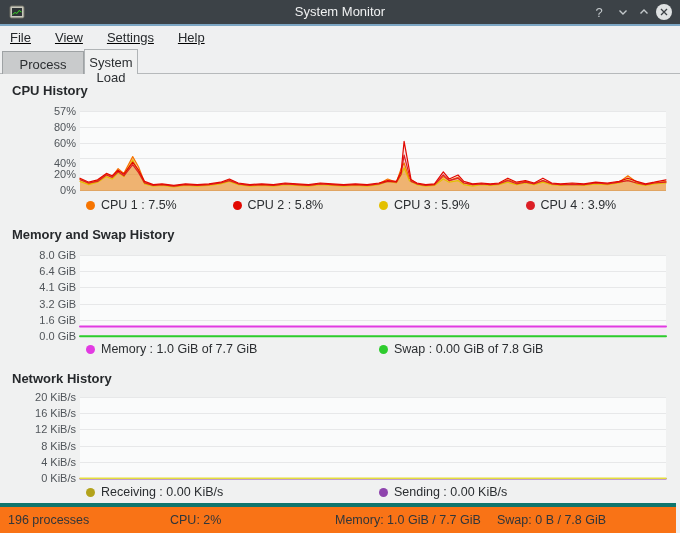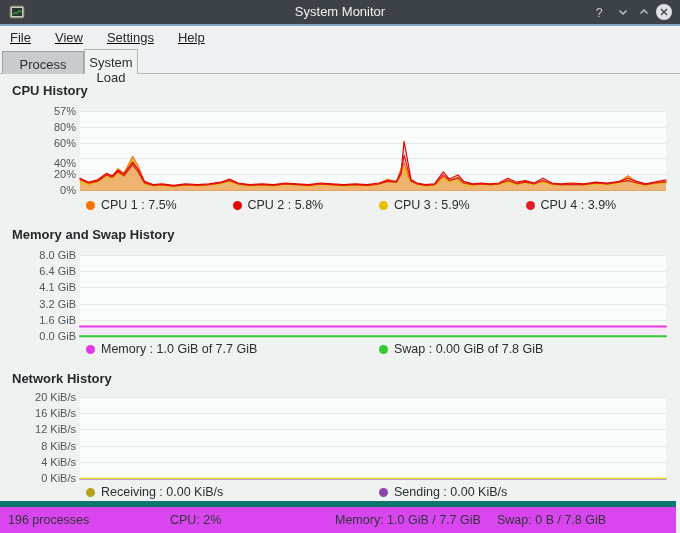--- a/index.html
+++ b/index.html
@@ -35,22 +35,22 @@
   .content{position:absolute;top:74px;left:0;right:0;bottom:26px;background:#f0f1f1;}
   .sec-title{position:absolute;left:12px;font-size:13px;font-weight:700;color:#26292c;margin:0;}
   .plot{position:absolute;left:80px;width:586px;background:#fafbfb;}
   .plot svg{display:block;overflow:visible;}
   .yticks{position:absolute;left:0;width:76px;}
   .ytick{position:absolute;right:0;font-size:11px;color:#50555a;line-height:13px;white-space:nowrap;}
   .legend{position:absolute;left:80px;width:586px;display:flex;}
   .legend-item{flex:1;display:flex;align-items:center;padding-left:6px;font-size:12.5px;color:#2b2e31;}
   .legend-dot{width:9px;height:9px;border-radius:50%;margin-right:6px;flex:none;}
   
-  .statusbar{position:absolute;left:0;right:4px;bottom:0;height:26px;background:#d946ef;
-    border-top:6px solid #0f766e;}
+  .statusbar{position:absolute;left:0;right:4px;bottom:0;height:26px;background:#f97316;
+    border-top:4px solid #0f766e;}
   .status-item{position:absolute;top:6px;font-size:12.5px;color:#31363b;white-space:nowrap;}
 </style>
 </head>
 <body>
 
 <div class="window">
 
   <div class="titlebar">
     <span class="app-icon">
       <svg width="16" height="16" viewBox="0 0 16 16">

